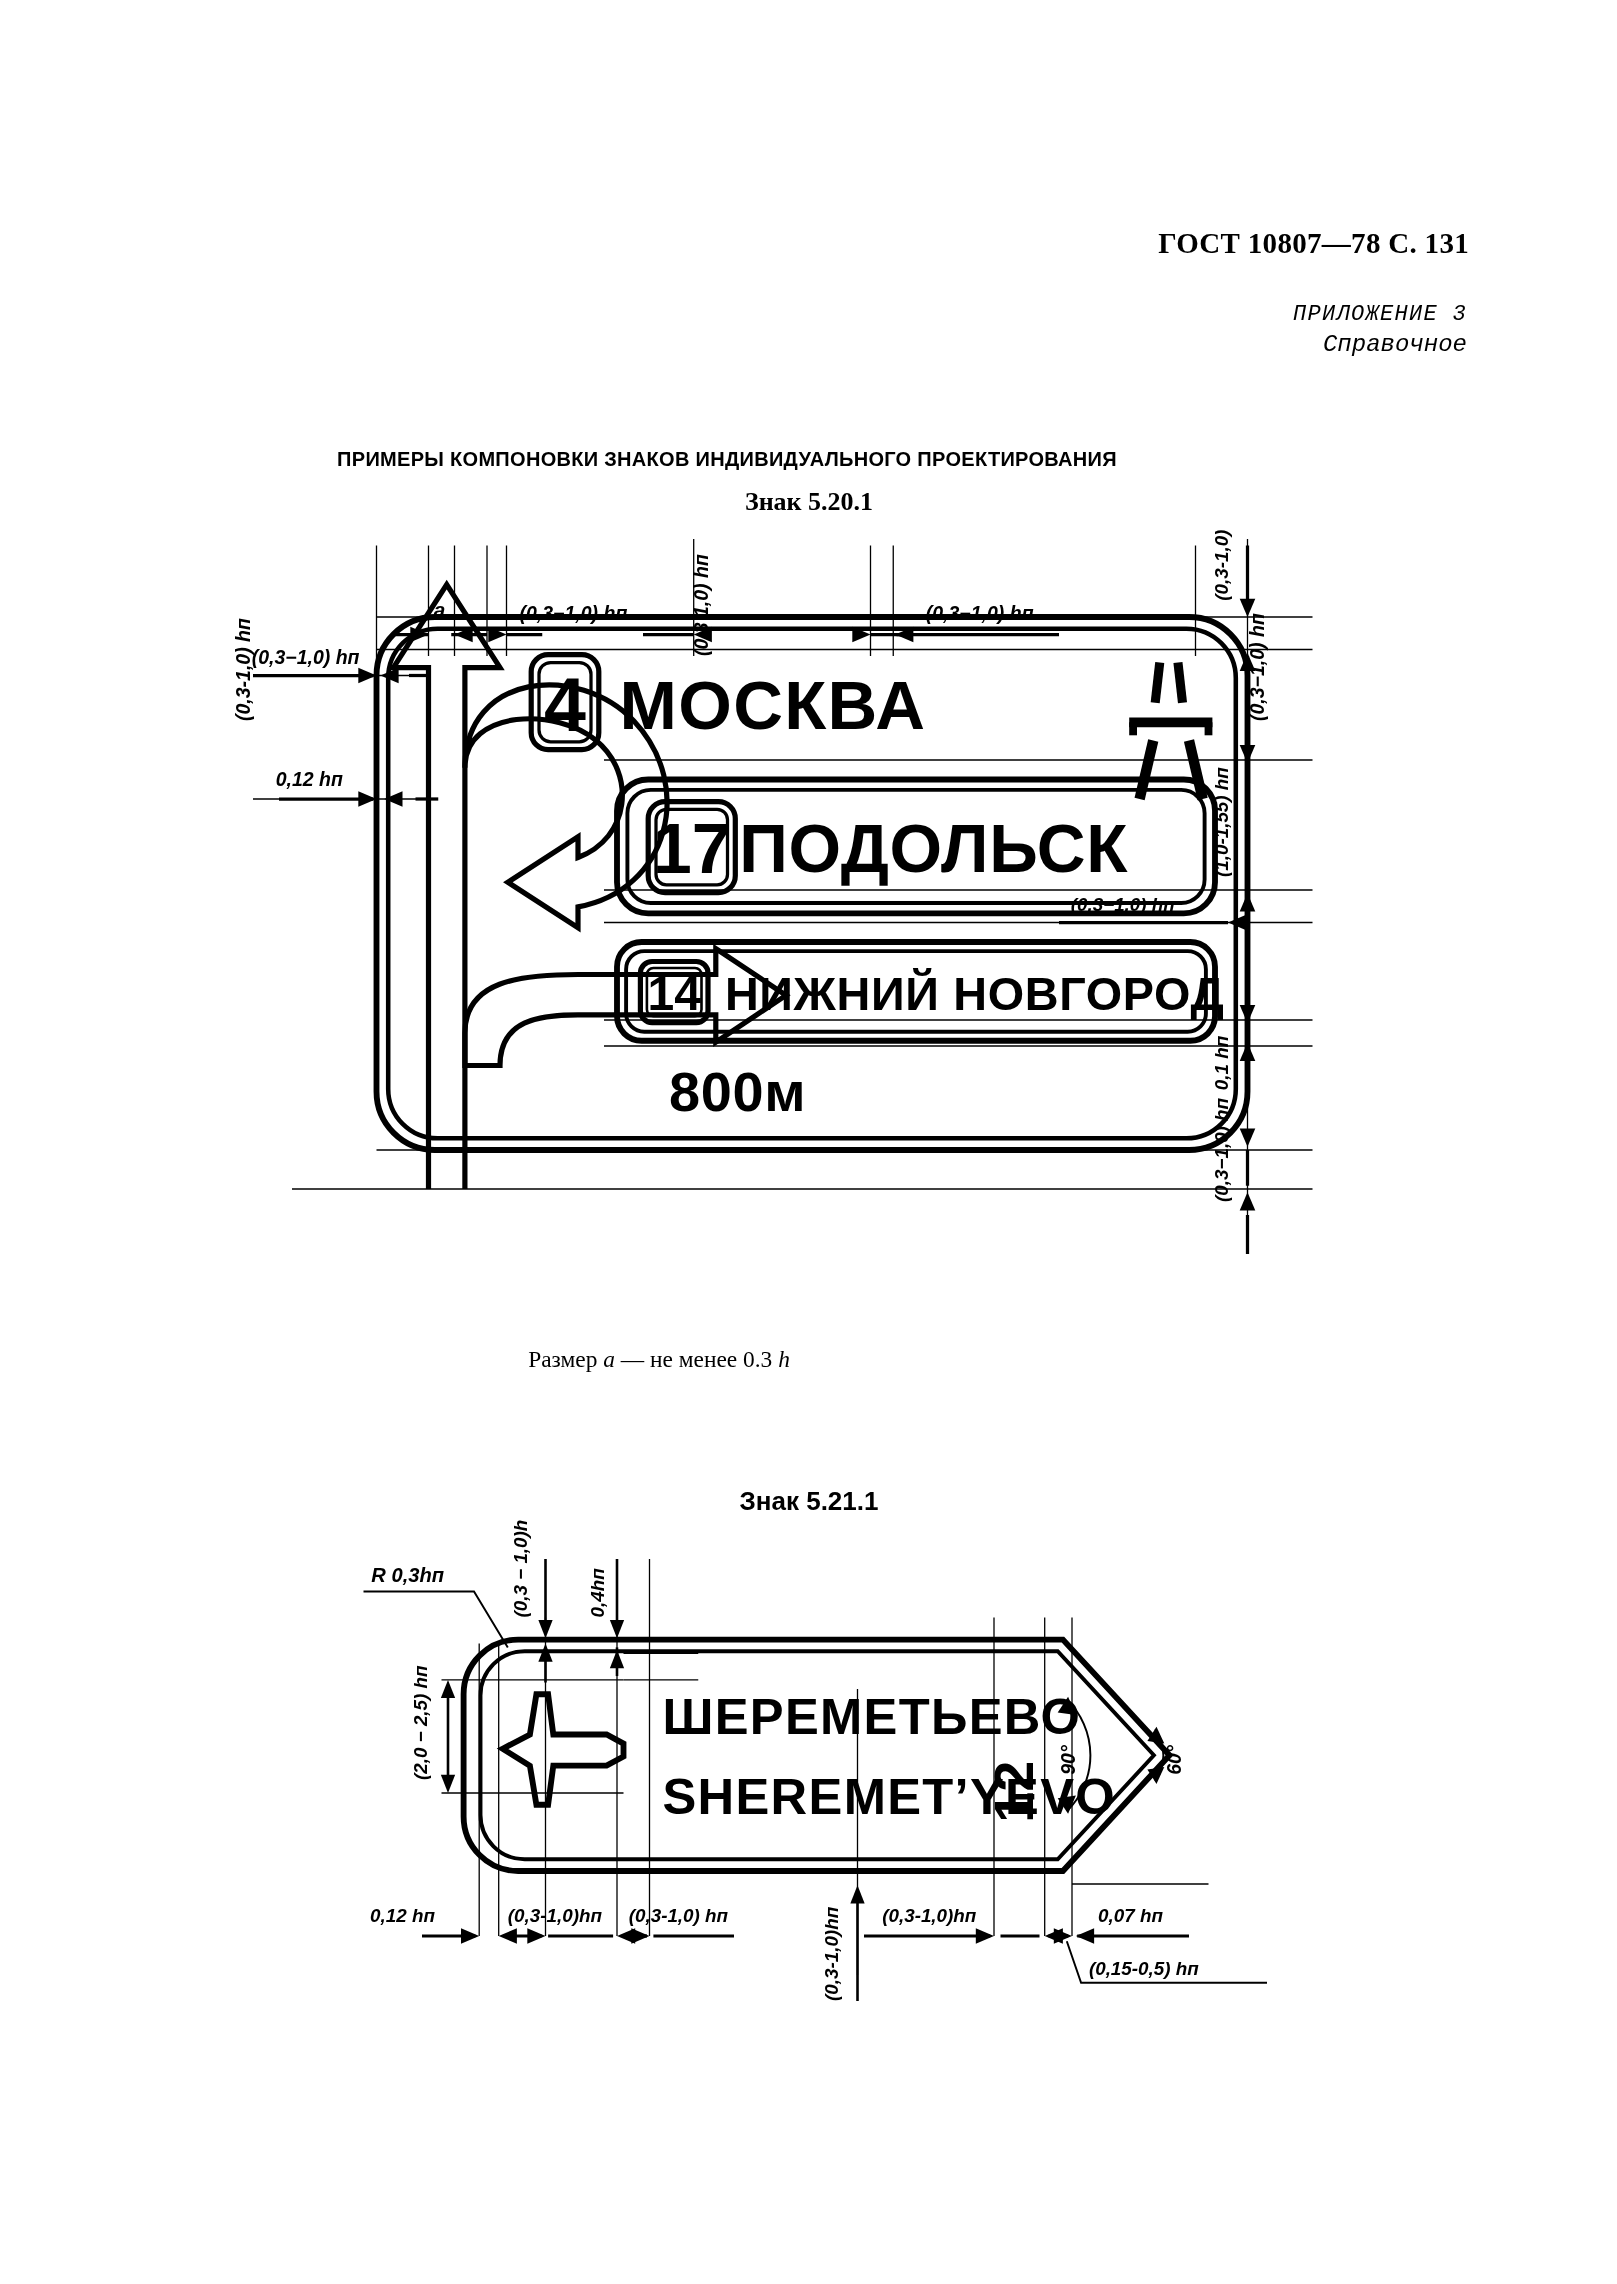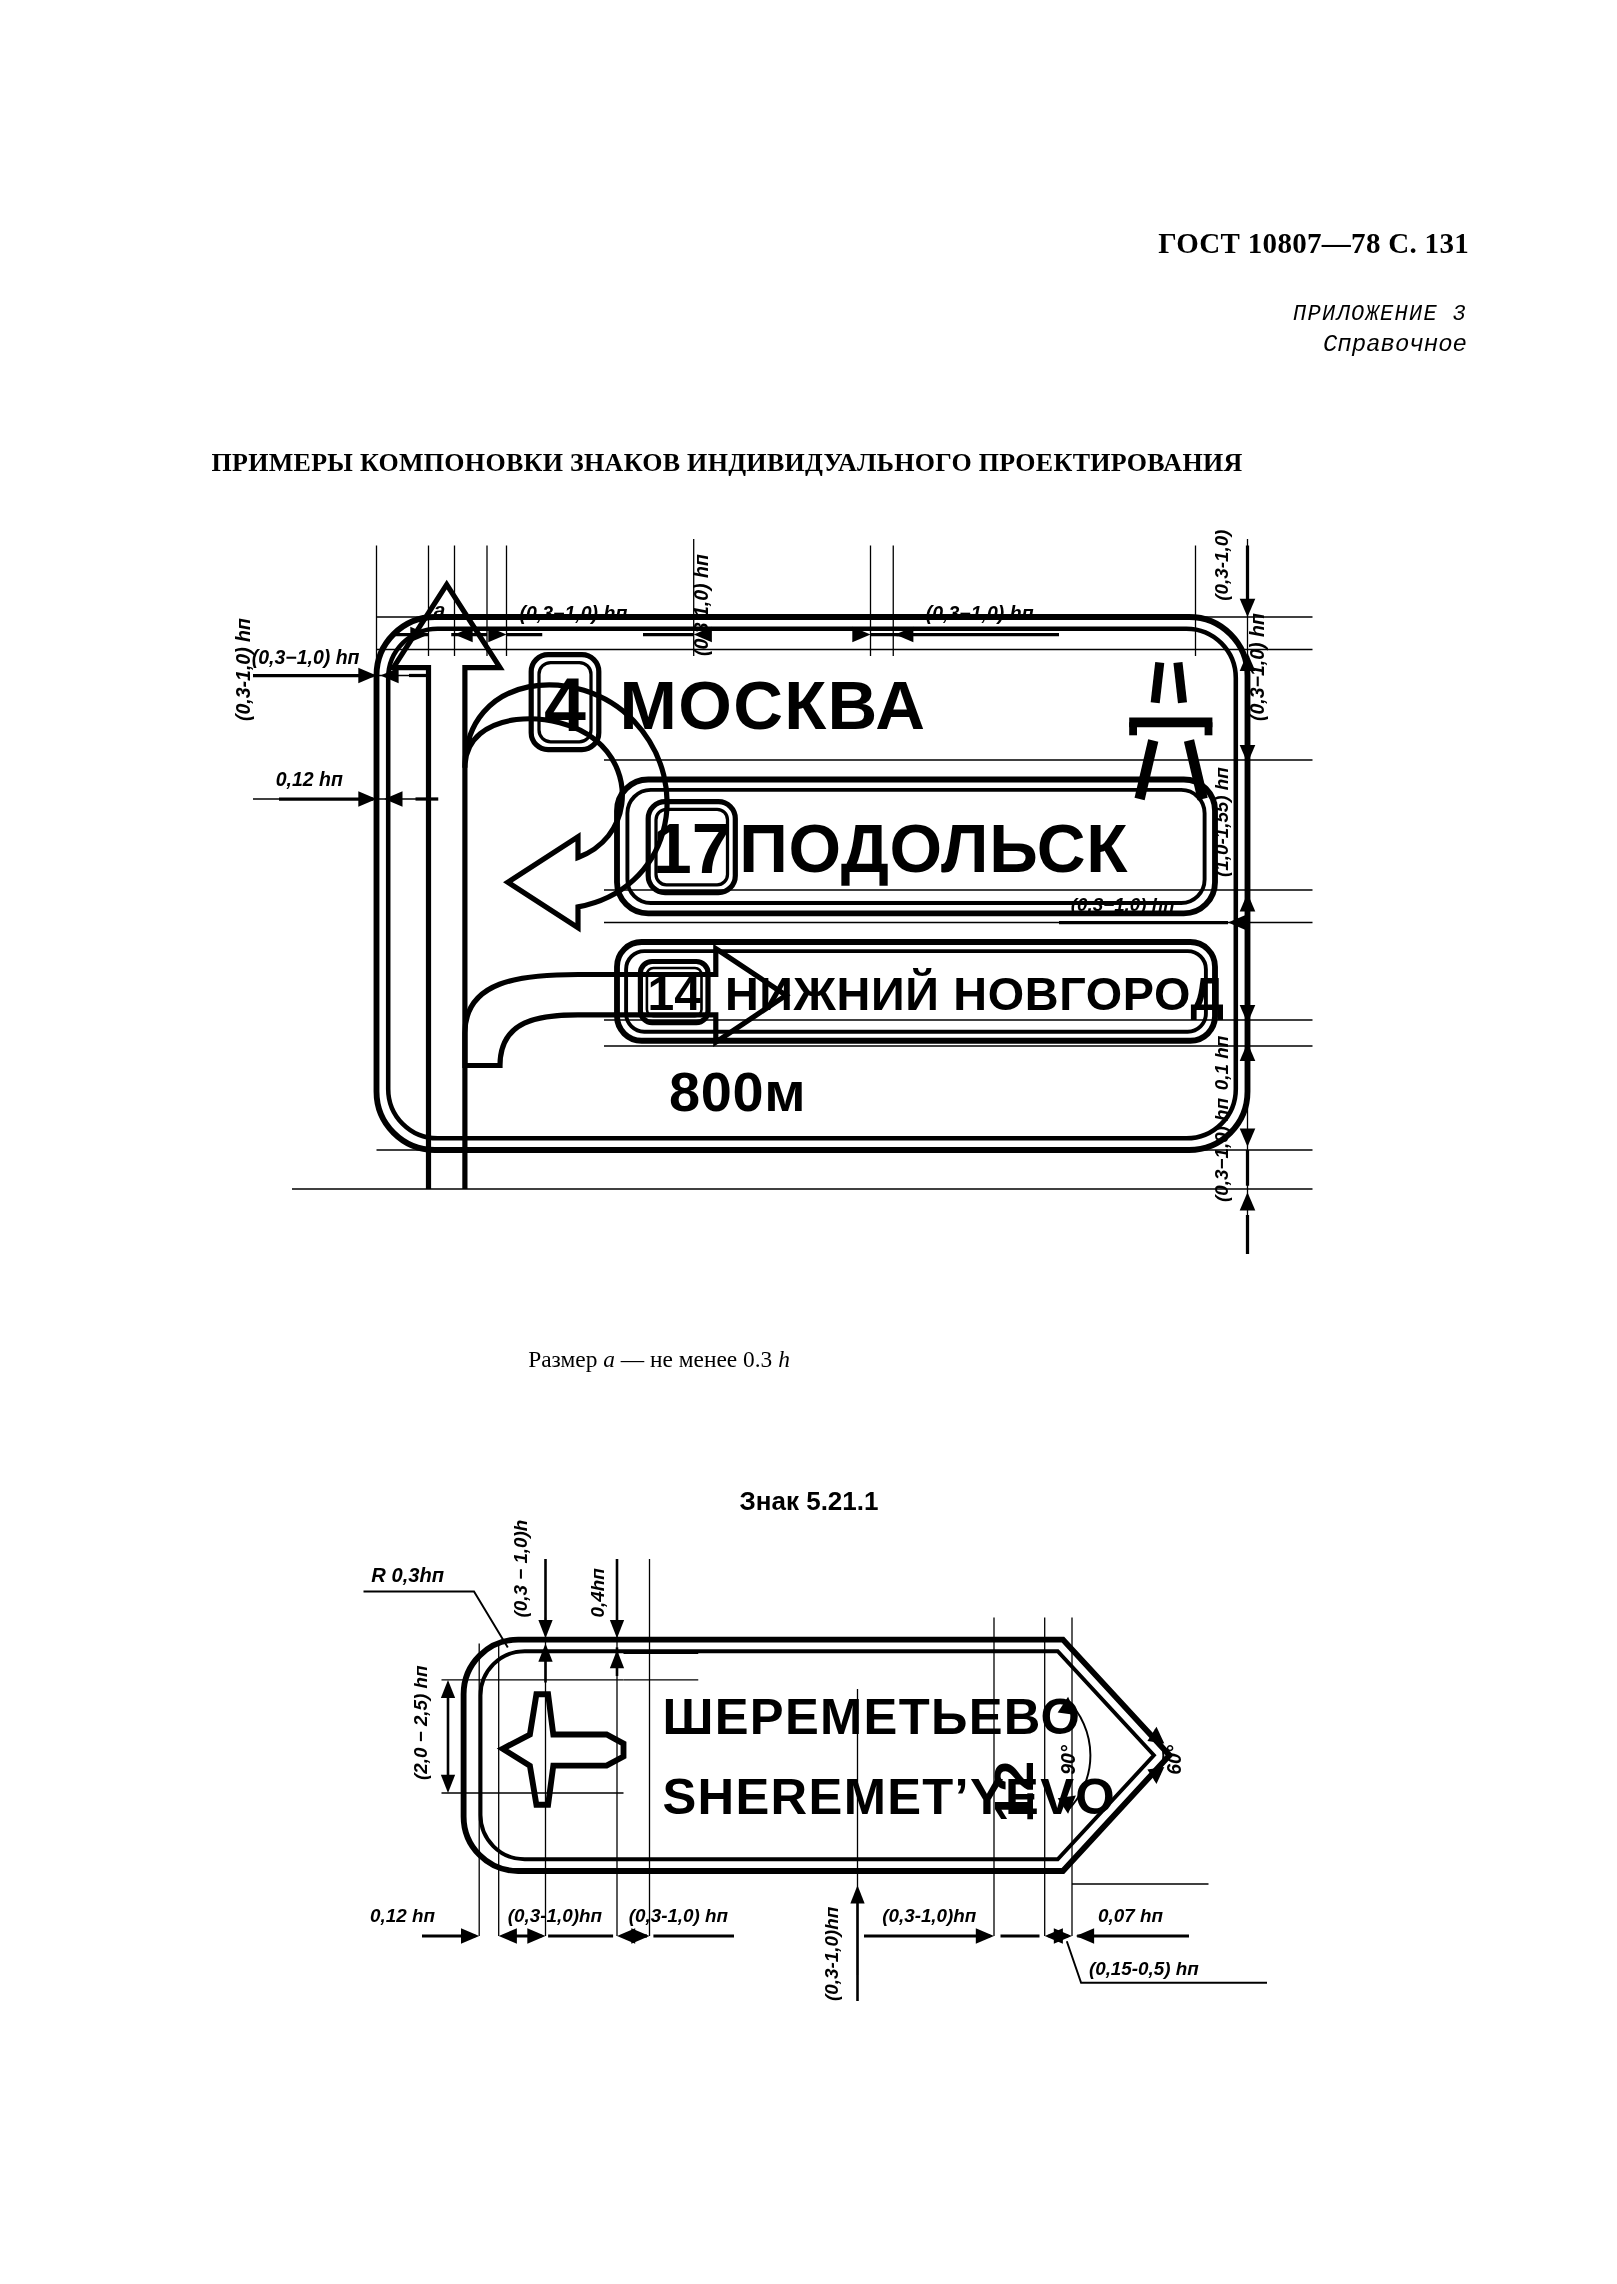--- a/index.html
+++ b/index.html
@@ -52,23 +52,23 @@
     white-space: nowrap;
   }
 
   
   .doc-title {
     position: absolute;
     top: 416px;
     left: 0;
     width: 1454px;
     text-align: center;
-    font-family: Liberation Serif, serif;
-    font-weight: bold;
-    font-size: 26px;
+    font-family: Liberation Sans, sans-serif;
+    font-weight: bold;
+    font-size: 20px;
     letter-spacing: 0.3px;
   }
   .sign-title-1 {
     position: absolute;
     top: 455px;
     left: 0;
     width: 1618px;
     text-align: center;
     font-family: "Liberation Serif", serif;
     font-weight: bold;
@@ -123,20 +123,21 @@
 
   <div class="std-header">ГОСТ 10807—78 С. 131</div>
 
   <div class="appendix-block">
     <div class="appendix-line1">ПРИЛОЖЕНИЕ  3</div>
     <div class="appendix-line2">Справочное</div>
   </div>
 
   <div class="doc-title">ПРИМЕРЫ КОМПОНОВКИ ЗНАКОВ ИНДИВИДУАЛЬНОГО ПРОЕКТИРОВАНИЯ</div>
 
+  <div class="sign-title-1">Знак 5.20.1</div>
 
   <svg class="fig" id="fig-520" width="1196" height="806" viewBox="0 0 1840 1240">
 
     <g stroke="#000" stroke-width="2" fill="none">
 
       <line x1="250" y1="30" x2="250" y2="420"></line>
       <line x1="330" y1="30" x2="330" y2="200"></line>
       <line x1="370" y1="30" x2="370" y2="200"></line>
       <line x1="420" y1="30" x2="420" y2="200"></line>
       <line x1="450" y1="30" x2="450" y2="200"></line>

